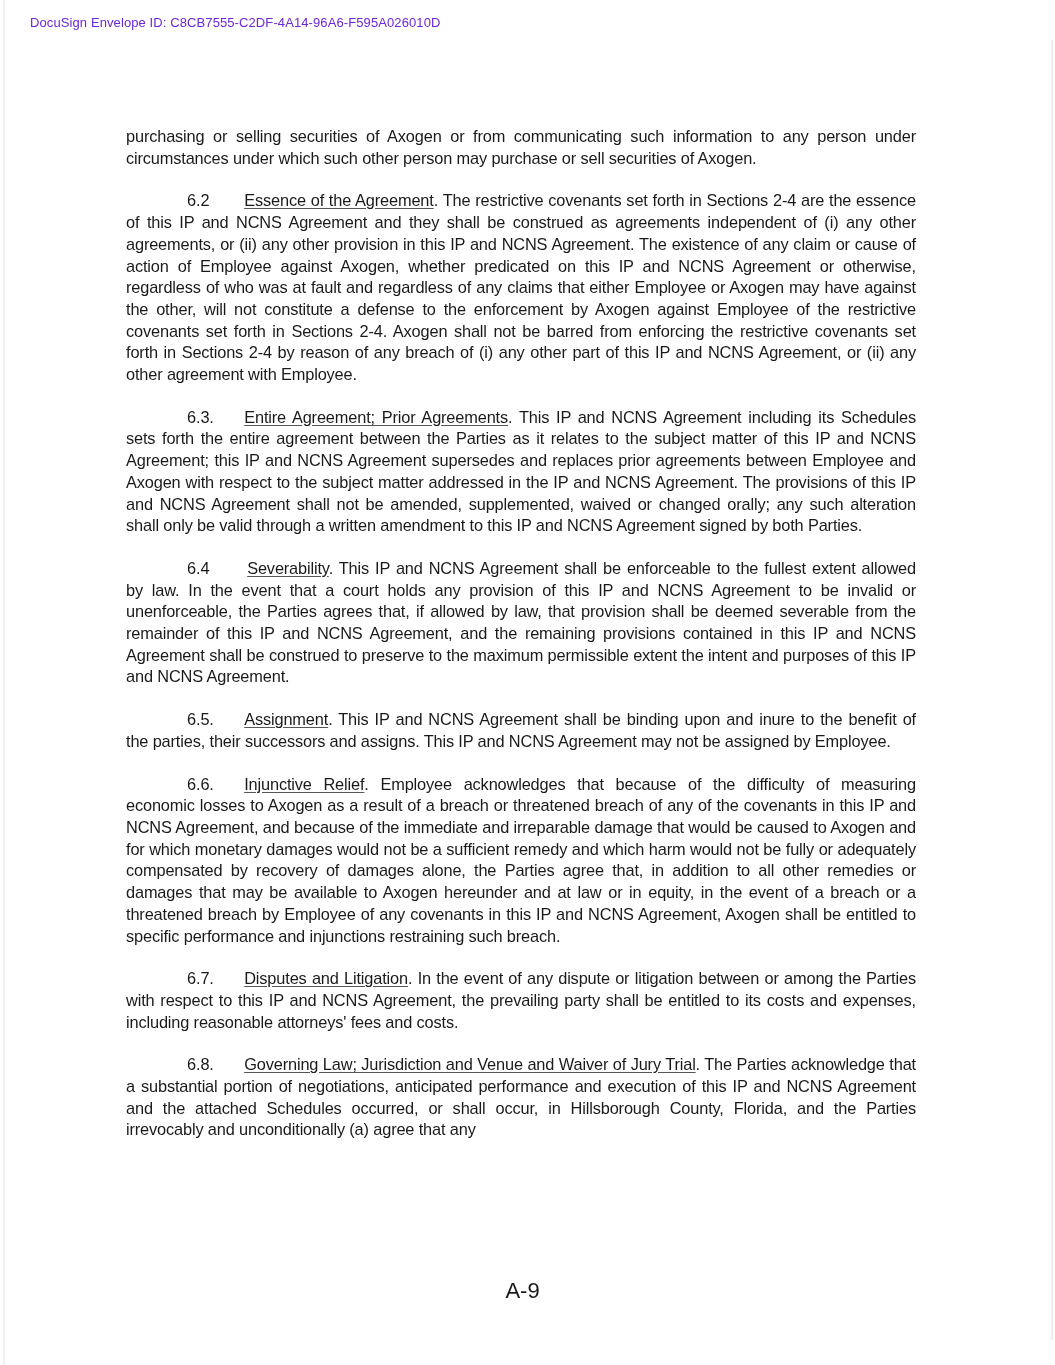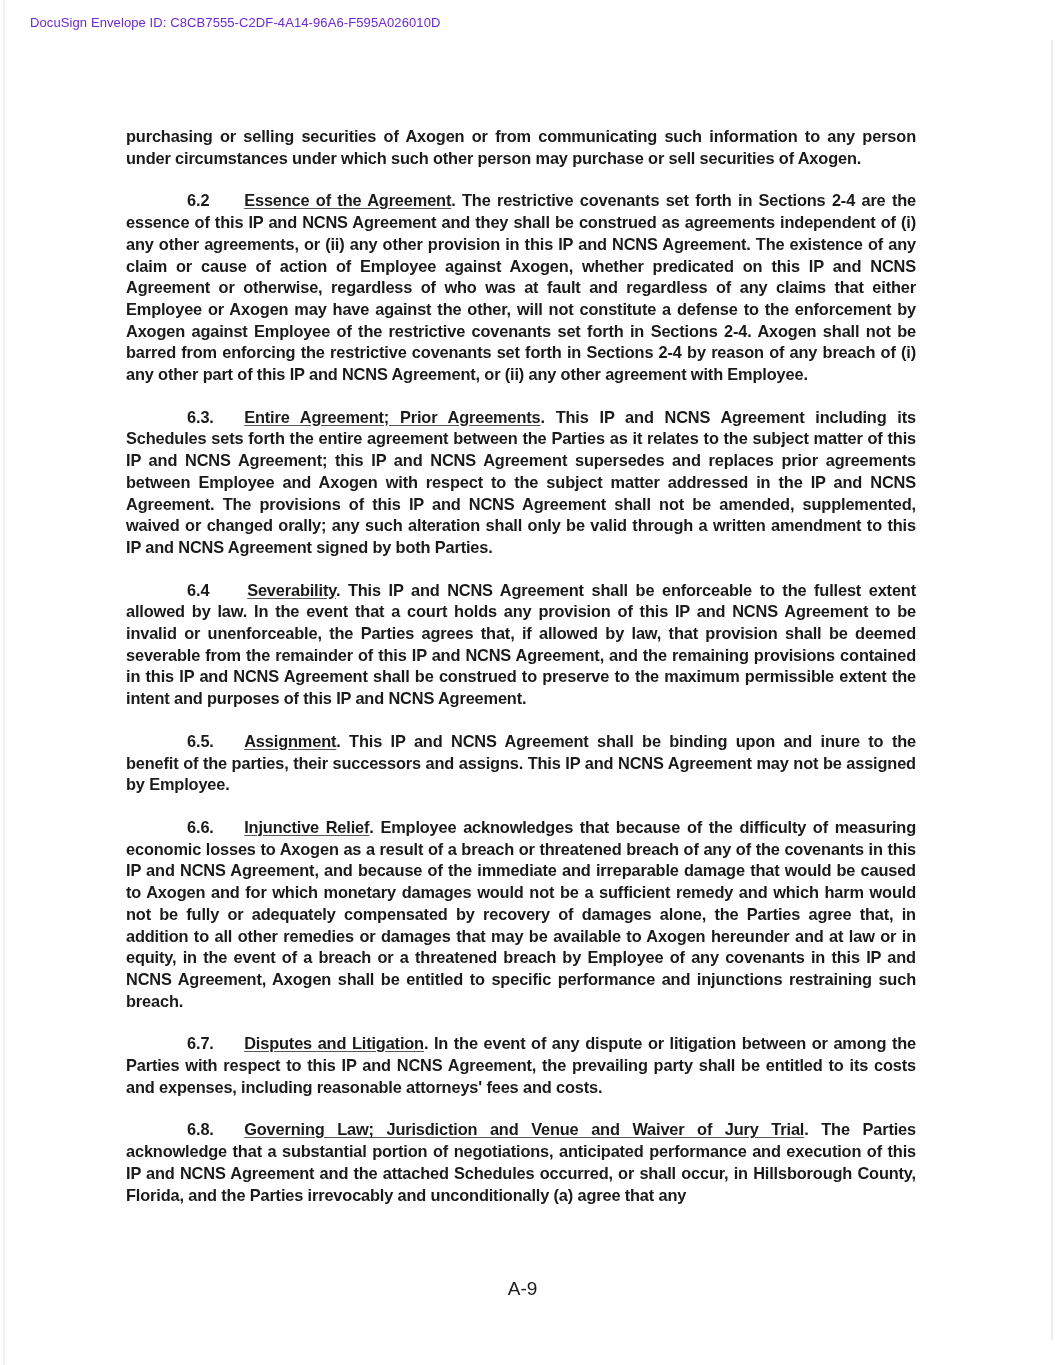--- a/index.html
+++ b/index.html
@@ -37,21 +37,20 @@
       top: 15px;
       font-size: 13px;
       color: #6d28d9;
       letter-spacing: 0.1px;
     }
     .page-body {
       position: absolute;
       left: 126px;
       top: 126px;
       width: 802px;
-      font-weight: bold;
     }
     p.para {
       margin: 0 0 21px 0;
       font-size: 16.6px;
       line-height: 21.7px;
       text-align: justify;
       letter-spacing: -0.15px;
       transform: scaleX(0.985);
       transform-origin: left top;
     }
@@ -67,21 +66,21 @@
       text-decoration: underline;
       text-decoration-color: #555;
       text-underline-offset: 2px;
     }
     .page-number {
       position: absolute;
       left: 0;
       width: 1045px;
       top: 1278px;
       text-align: center;
-      font-size: 19px;
+      font-size: 22px;
       color: #1a1a1a;
     }
   </style>
 </head>
 <body>
 
 <div class="left-edge"></div>
 <div class="right-edge"></div>
 
 <div class="envelope-header">DocuSign Envelope ID: C8CB7555-C2DF-4A14-96A6-F595A026010D</div>

